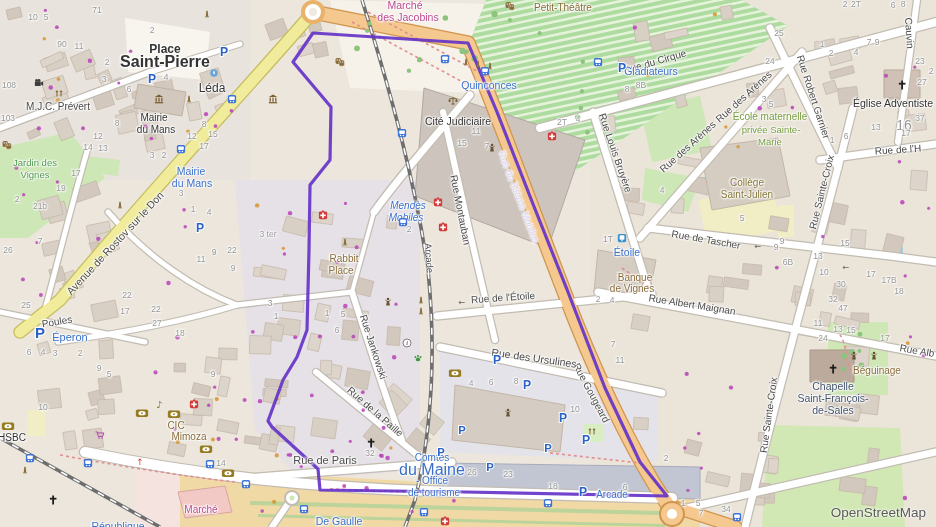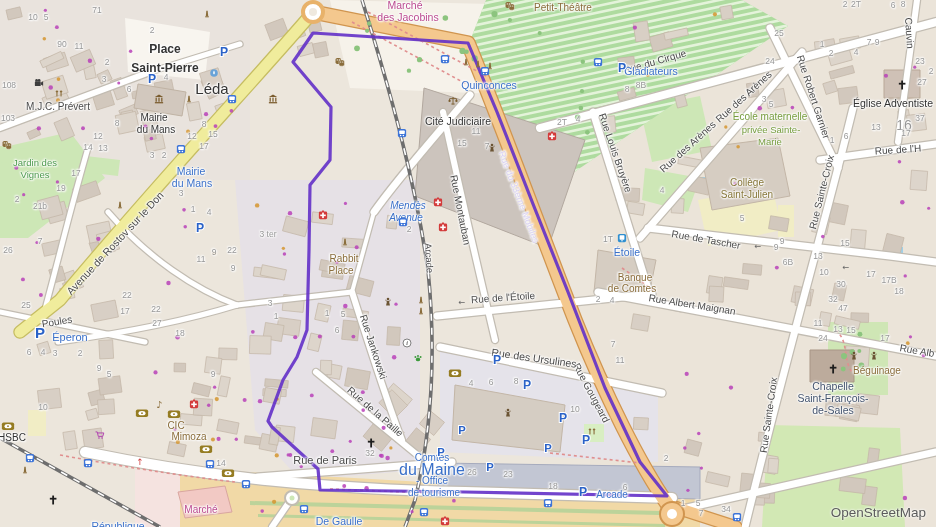--- a/index.html
+++ b/index.html
@@ -497,21 +497,21 @@
         <circle cx="905.2309817518108" cy="275.8811491820961" r="1.7054635366424917" fill="#b841b8" opacity="0.85"></circle>
         <circle cx="928.6653917306103" cy="208.20842052809894" r="1.5747673593461513" fill="#b841b8" opacity="0.85"></circle>
         <circle cx="899.4507967075333" cy="161.7840684298426" r="1.7612282011657954" fill="#b841b8" opacity="0.85"></circle>
       </g>
 
     <polygon id="bnd" points="313,33 468,43 476,62 497,112 533,204 568,292 605,388 640,462 667,496 465,492 320,490 318,469 272,427 268,421 283,380 297,357 307,330 309,250 310,185 330,160 331,107 293,62" fill="none" stroke-width="3.2" stroke-linejoin="round" opacity="0.9" stroke="#6330c8"></polygon>
   </svg>
 
   <div id="overlay">
       <div class="lbl" style="left: 165px; top: 49px; font-size: 12px; color: rgb(51, 51, 51); font-weight: 600;">Place</div>
-      <div class="lbl" style="left: 165px; top: 68px; font-size: 12px; color: rgb(51, 51, 51); font-weight: 600;">Saint-Pierre</div>
+      <div class="lbl" style="left: 165px; top: 62px; font-size: 16px; color: rgb(51, 51, 51); font-weight: 600;">Saint-Pierre</div>
       <div class="lbl" style="left: 405px; top: 5px; font-size: 10.5px; color: rgb(187, 74, 144);">Marché</div>
       <div class="lbl" style="left: 408px; top: 17px; font-size: 10.5px; color: rgb(187, 74, 144);">des Jacobins</div>
       <div class="lbl" style="left: 563px; top: 8px; font-size: 10px; color: rgb(138, 109, 59);">Petit-Théâtre</div>
       <div class="lbl" style="left: 655px; top: 62px; font-size: 10px; color: rgb(75, 75, 75); --r: -16deg;">Rue du Cirque</div>
       <div class="lbl" style="left: 909px; top: 33px; font-size: 10px; color: rgb(75, 75, 75); --r: 86deg;">Cauvin</div>
       <div class="lbl" style="left: 813px; top: 97px; font-size: 10px; color: rgb(75, 75, 75); --r: 72deg;">Rue Robert Garnier</div>
       <div class="lbl" style="left: 898px; top: 150px; font-size: 10px; color: rgb(75, 75, 75); --r: -4deg;">Rue de l'H</div>
       <div class="lbl" style="left: 893px; top: 103px; font-size: 10.5px; color: rgb(51, 51, 51);">Église Adventiste</div>
       <div class="lbl" style="left: 651px; top: 71px; font-size: 10.5px; color: rgb(58, 112, 201);">Gladiateurs</div>
       <div class="lbl" style="left: 489px; top: 85px; font-size: 10.5px; color: rgb(58, 112, 201);">Quinconces</div>
@@ -519,51 +519,51 @@
       <div class="lbl" style="left: 688px; top: 147px; font-size: 10px; color: rgb(75, 75, 75); --r: -42deg;">Rue des Arènes</div>
       <div class="lbl" style="left: 744px; top: 97px; font-size: 10px; color: rgb(75, 75, 75); --r: -42deg;">Rue des Arènes</div>
       <div class="lbl" style="left: 770px; top: 117px; font-size: 10px; color: rgb(118, 156, 62);">École maternelle</div>
       <div class="lbl" style="left: 771px; top: 130px; font-size: 9.5px; color: rgb(118, 156, 62);">privée Sainte-</div>
       <div class="lbl" style="left: 770px; top: 142px; font-size: 9.5px; color: rgb(118, 156, 62);">Marie</div>
       <div class="lbl" style="left: 747px; top: 183px; font-size: 10px; color: rgb(133, 117, 55);">Collège</div>
       <div class="lbl" style="left: 747px; top: 195px; font-size: 10px; color: rgb(133, 117, 55);">Saint-Julien</div>
       <div class="lbl" style="left: 706px; top: 240px; font-size: 10px; color: rgb(75, 75, 75); --r: 10deg;">Rue de Tascher</div>
       <div class="lbl" style="left: 627px; top: 252px; font-size: 10.5px; color: rgb(58, 112, 201);">Étoile</div>
       <div class="lbl" style="left: 635px; top: 278px; font-size: 10px; color: rgb(138, 109, 59);">Banque</div>
-      <div class="lbl" style="left: 632px; top: 289px; font-size: 10px; color: rgb(138, 109, 59);">de Comtes</div>
+      <div class="lbl" style="left: 632px; top: 289px; font-size: 10px; color: rgb(138, 109, 59);">de Vignes</div>
       <div class="lbl" style="left: 692px; top: 305px; font-size: 10px; color: rgb(75, 75, 75); --r: 9deg;">Rue Albert Maignan</div>
       <div class="lbl" style="left: 917px; top: 351px; font-size: 10px; color: rgb(75, 75, 75); --r: 10deg;">Rue Alb</div>
       <div class="lbl" style="left: 822px; top: 192px; font-size: 10px; color: rgb(75, 75, 75); --r: -76deg;">Rue Sainte-Croix</div>
       <div class="lbl" style="left: 769px; top: 415px; font-size: 10px; color: rgb(75, 75, 75); --r: -82deg;">Rue Sainte-Croix</div>
       <div class="lbl" style="left: 877px; top: 371px; font-size: 10px; color: rgb(138, 109, 59);">Béguinage</div>
       <div class="lbl" style="left: 833px; top: 386px; font-size: 10.5px; color: rgb(68, 84, 110);">Chapelle</div>
       <div class="lbl" style="left: 833px; top: 398px; font-size: 10.5px; color: rgb(68, 84, 110);">Saint-François-</div>
       <div class="lbl" style="left: 833px; top: 410px; font-size: 10.5px; color: rgb(68, 84, 110);">de-Sales</div>
       <div class="lbl" style="left: 458px; top: 121px; font-size: 10.5px; color: rgb(51, 51, 51);">Cité Judiciaire</div>
       <div class="lbl" style="left: 460px; top: 210px; font-size: 10px; color: rgb(75, 75, 75); --r: 79deg;">Rue Montauban</div>
       <div class="lbl" style="left: 408px; top: 206px; font-size: 10px; color: rgb(58, 112, 201); font-style: italic;">Mendès</div>
-      <div class="lbl" style="left: 406px; top: 218px; font-size: 10px; color: rgb(58, 112, 201); font-style: italic;">Avenue</div>
+      <div class="lbl" style="left: 406px; top: 218px; font-size: 10px; color: rgb(58, 112, 201); font-style: italic;">Mobiles</div>
       <div class="lbl" style="left: 429px; top: 258px; font-size: 9.5px; color: rgb(75, 75, 75); --r: 86deg;">Arcade</div>
       <div class="lbl" style="left: 344px; top: 259px; font-size: 10px; color: rgb(138, 109, 59);">Rabbit</div>
       <div class="lbl" style="left: 341px; top: 271px; font-size: 10px; color: rgb(138, 109, 59);">Place</div>
       <div class="lbl" style="left: 519px; top: 197px; font-size: 9.5px; color: rgb(217, 209, 242); --r: 69deg;">Rue du 33ème Mobiles</div>
       <div class="lbl" style="left: 591px; top: 393px; font-size: 10px; color: rgb(75, 75, 75); --r: 62deg;">Rue Gougeard</div>
       <div class="lbl" style="left: 503px; top: 298px; font-size: 10px; color: rgb(75, 75, 75); --r: -4deg;">Rue de l'Étoile</div>
       <div class="lbl" style="left: 534px; top: 358px; font-size: 10.5px; color: rgb(75, 75, 75); --r: 8deg;">Rue des Ursulines</div>
       <div class="lbl" style="left: 373px; top: 347px; font-size: 10px; color: rgb(75, 75, 75); --r: 72deg;">Rue Jankowski</div>
       <div class="lbl" style="left: 375px; top: 412px; font-size: 10px; color: rgb(75, 75, 75); --r: 41deg;">Rue de la Paille</div>
       <div class="lbl" style="left: 325px; top: 460px; font-size: 11px; color: rgb(75, 75, 75);">Rue de Paris</div>
       <div class="lbl" style="left: 115px; top: 243px; font-size: 10.5px; color: rgb(75, 75, 75); --r: -47deg;">Avenue de Rostov sur le Don</div>
       <div class="lbl" style="left: 57px; top: 322px; font-size: 10px; color: rgb(75, 75, 75); --r: -10deg;">Poules</div>
       <div class="lbl" style="left: 35px; top: 163px; font-size: 9.5px; color: rgb(78, 154, 78);">Jardin des</div>
       <div class="lbl" style="left: 35px; top: 175px; font-size: 9.5px; color: rgb(78, 154, 78);">Vignes</div>
       <div class="lbl" style="left: 58px; top: 107px; font-size: 10px; color: rgb(75, 75, 75);">M.J.C. Prévert</div>
       <div class="lbl" style="left: 154px; top: 118px; font-size: 10px; color: rgb(51, 51, 51);">Mairie</div>
       <div class="lbl" style="left: 156px; top: 130px; font-size: 10px; color: rgb(51, 51, 51);">du Mans</div>
-      <div class="lbl" style="left: 212px; top: 88px; font-size: 15px; color: rgb(51, 51, 51);">Léda</div>
+      <div class="lbl" style="left: 212px; top: 88px; font-size: 12px; color: rgb(51, 51, 51);">Léda</div>
       <div class="lbl" style="left: 191px; top: 171px; font-size: 10.5px; color: rgb(58, 112, 201);">Mairie</div>
       <div class="lbl" style="left: 192px; top: 183px; font-size: 10.5px; color: rgb(58, 112, 201);">du Mans</div>
       <div class="lbl" style="left: 70px; top: 337px; font-size: 11px; color: rgb(58, 112, 201);">Éperon</div>
       <div class="lbl" style="left: 176px; top: 426px; font-size: 10px; color: rgb(138, 109, 59); text-align: right;">CIC</div>
       <div class="lbl" style="left: 189px; top: 437px; font-size: 10px; color: rgb(138, 109, 59);">Mimoza</div>
       <div class="lbl" style="left: 12px; top: 438px; font-size: 10px; color: rgb(51, 51, 51);">HSBC</div>
       <div class="lbl" style="left: 201px; top: 510px; font-size: 10px; color: rgb(187, 74, 144);">Marché</div>
       <div class="lbl" style="left: 432px; top: 458px; font-size: 10px; color: rgb(58, 112, 201);">Comtes</div>
       <div class="lbl" style="left: 432px; top: 470px; font-size: 16px; color: rgb(58, 112, 201);">du Maine</div>
       <div class="lbl" style="left: 432px; top: 481px; font-size: 10px; color: rgb(58, 112, 201);">- Office</div>

